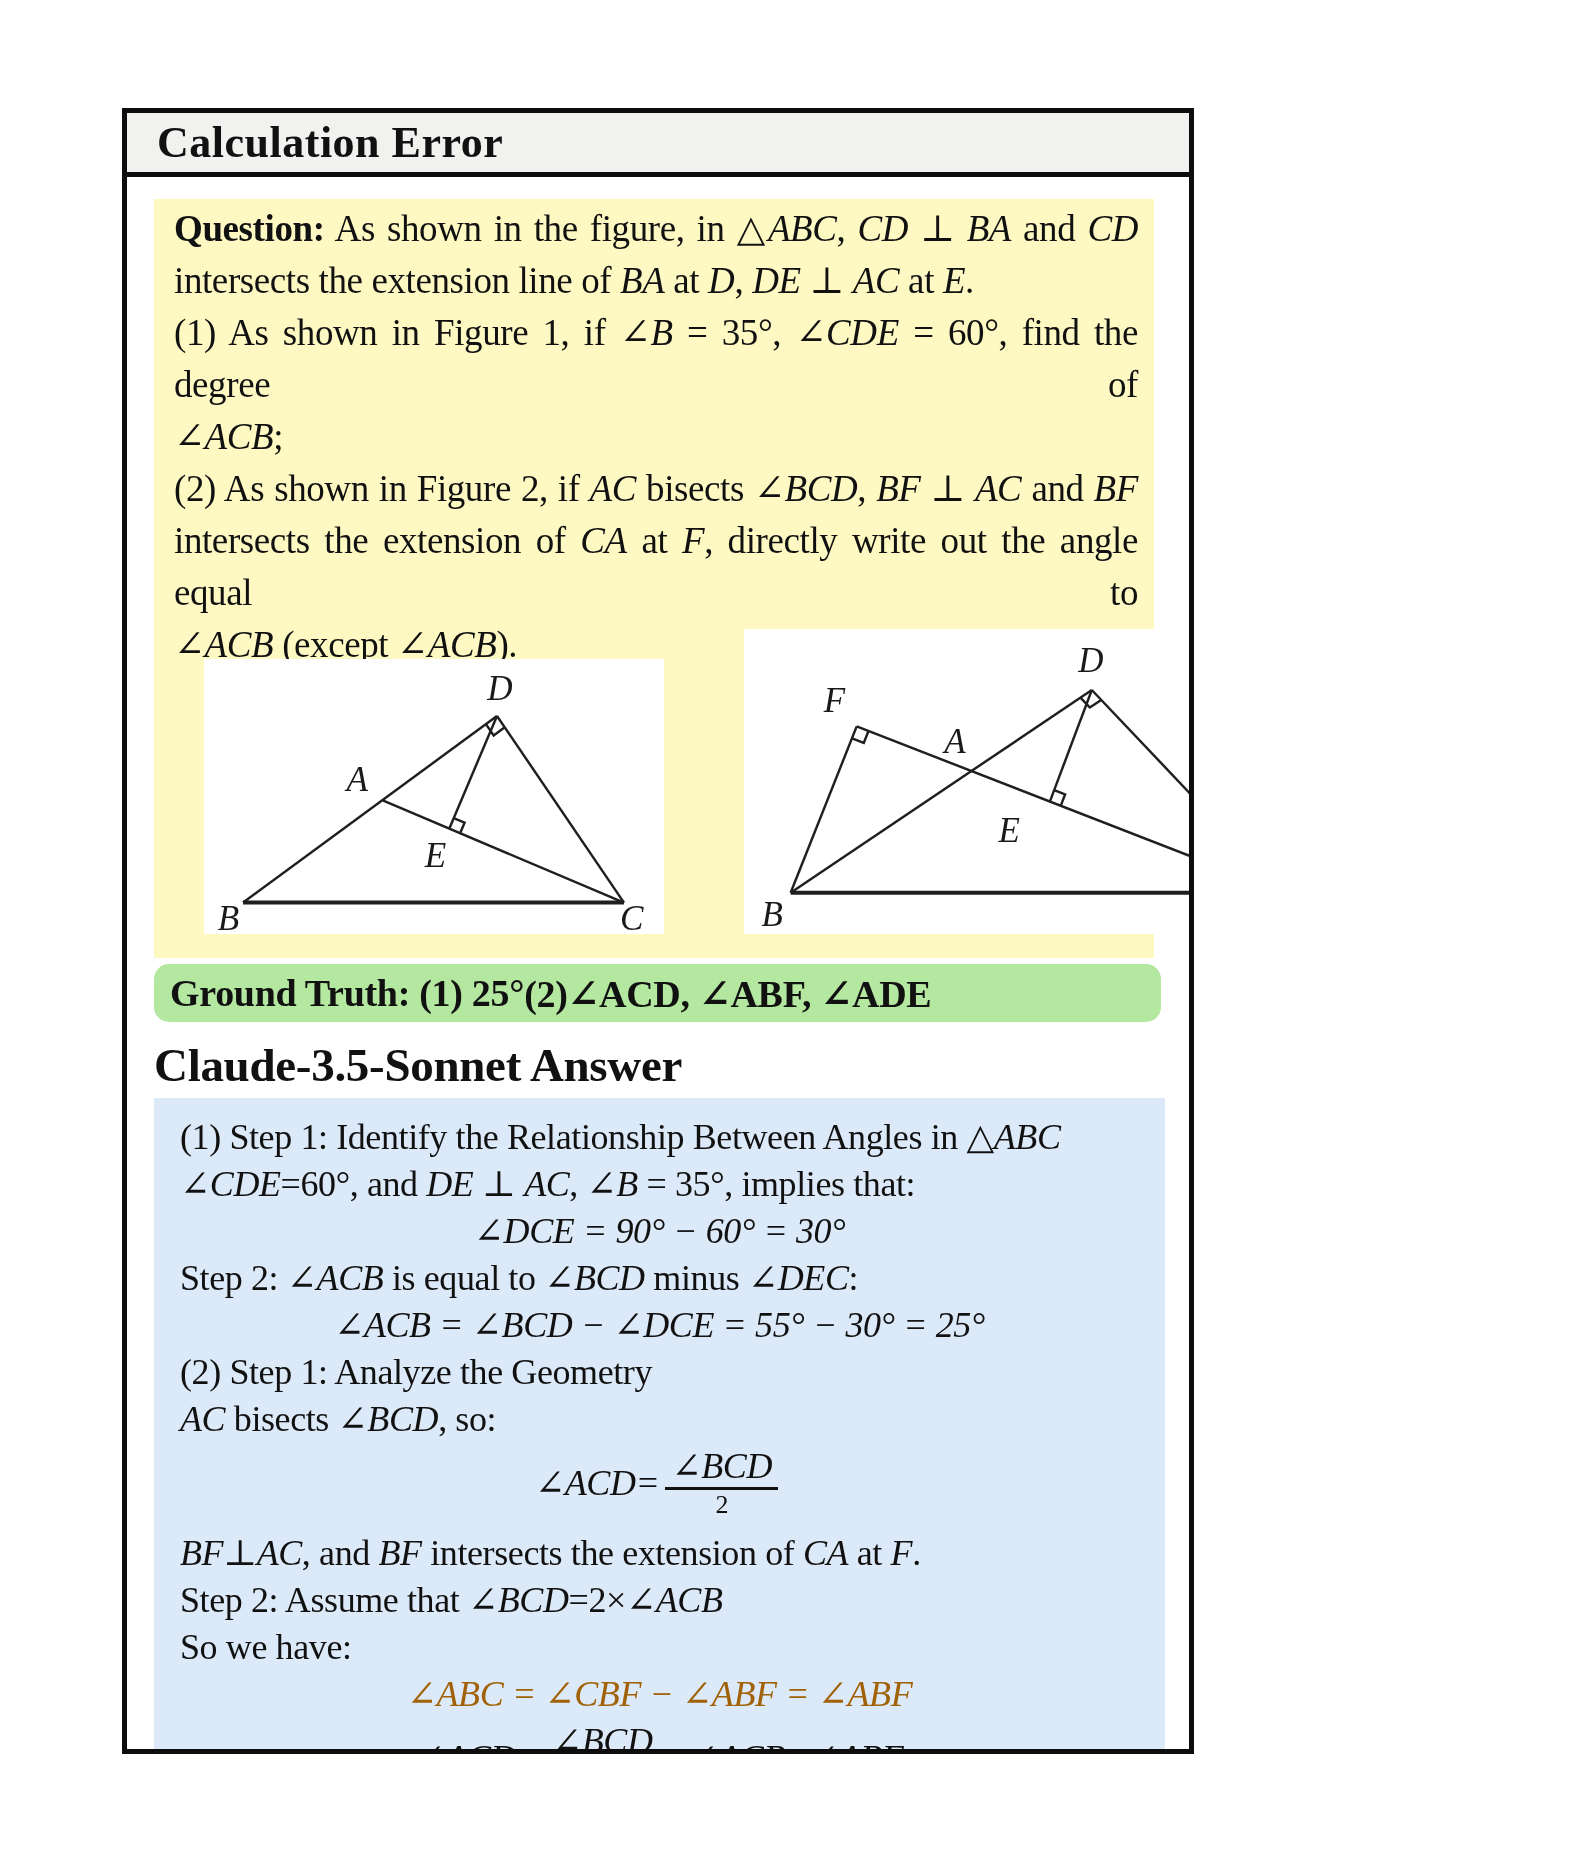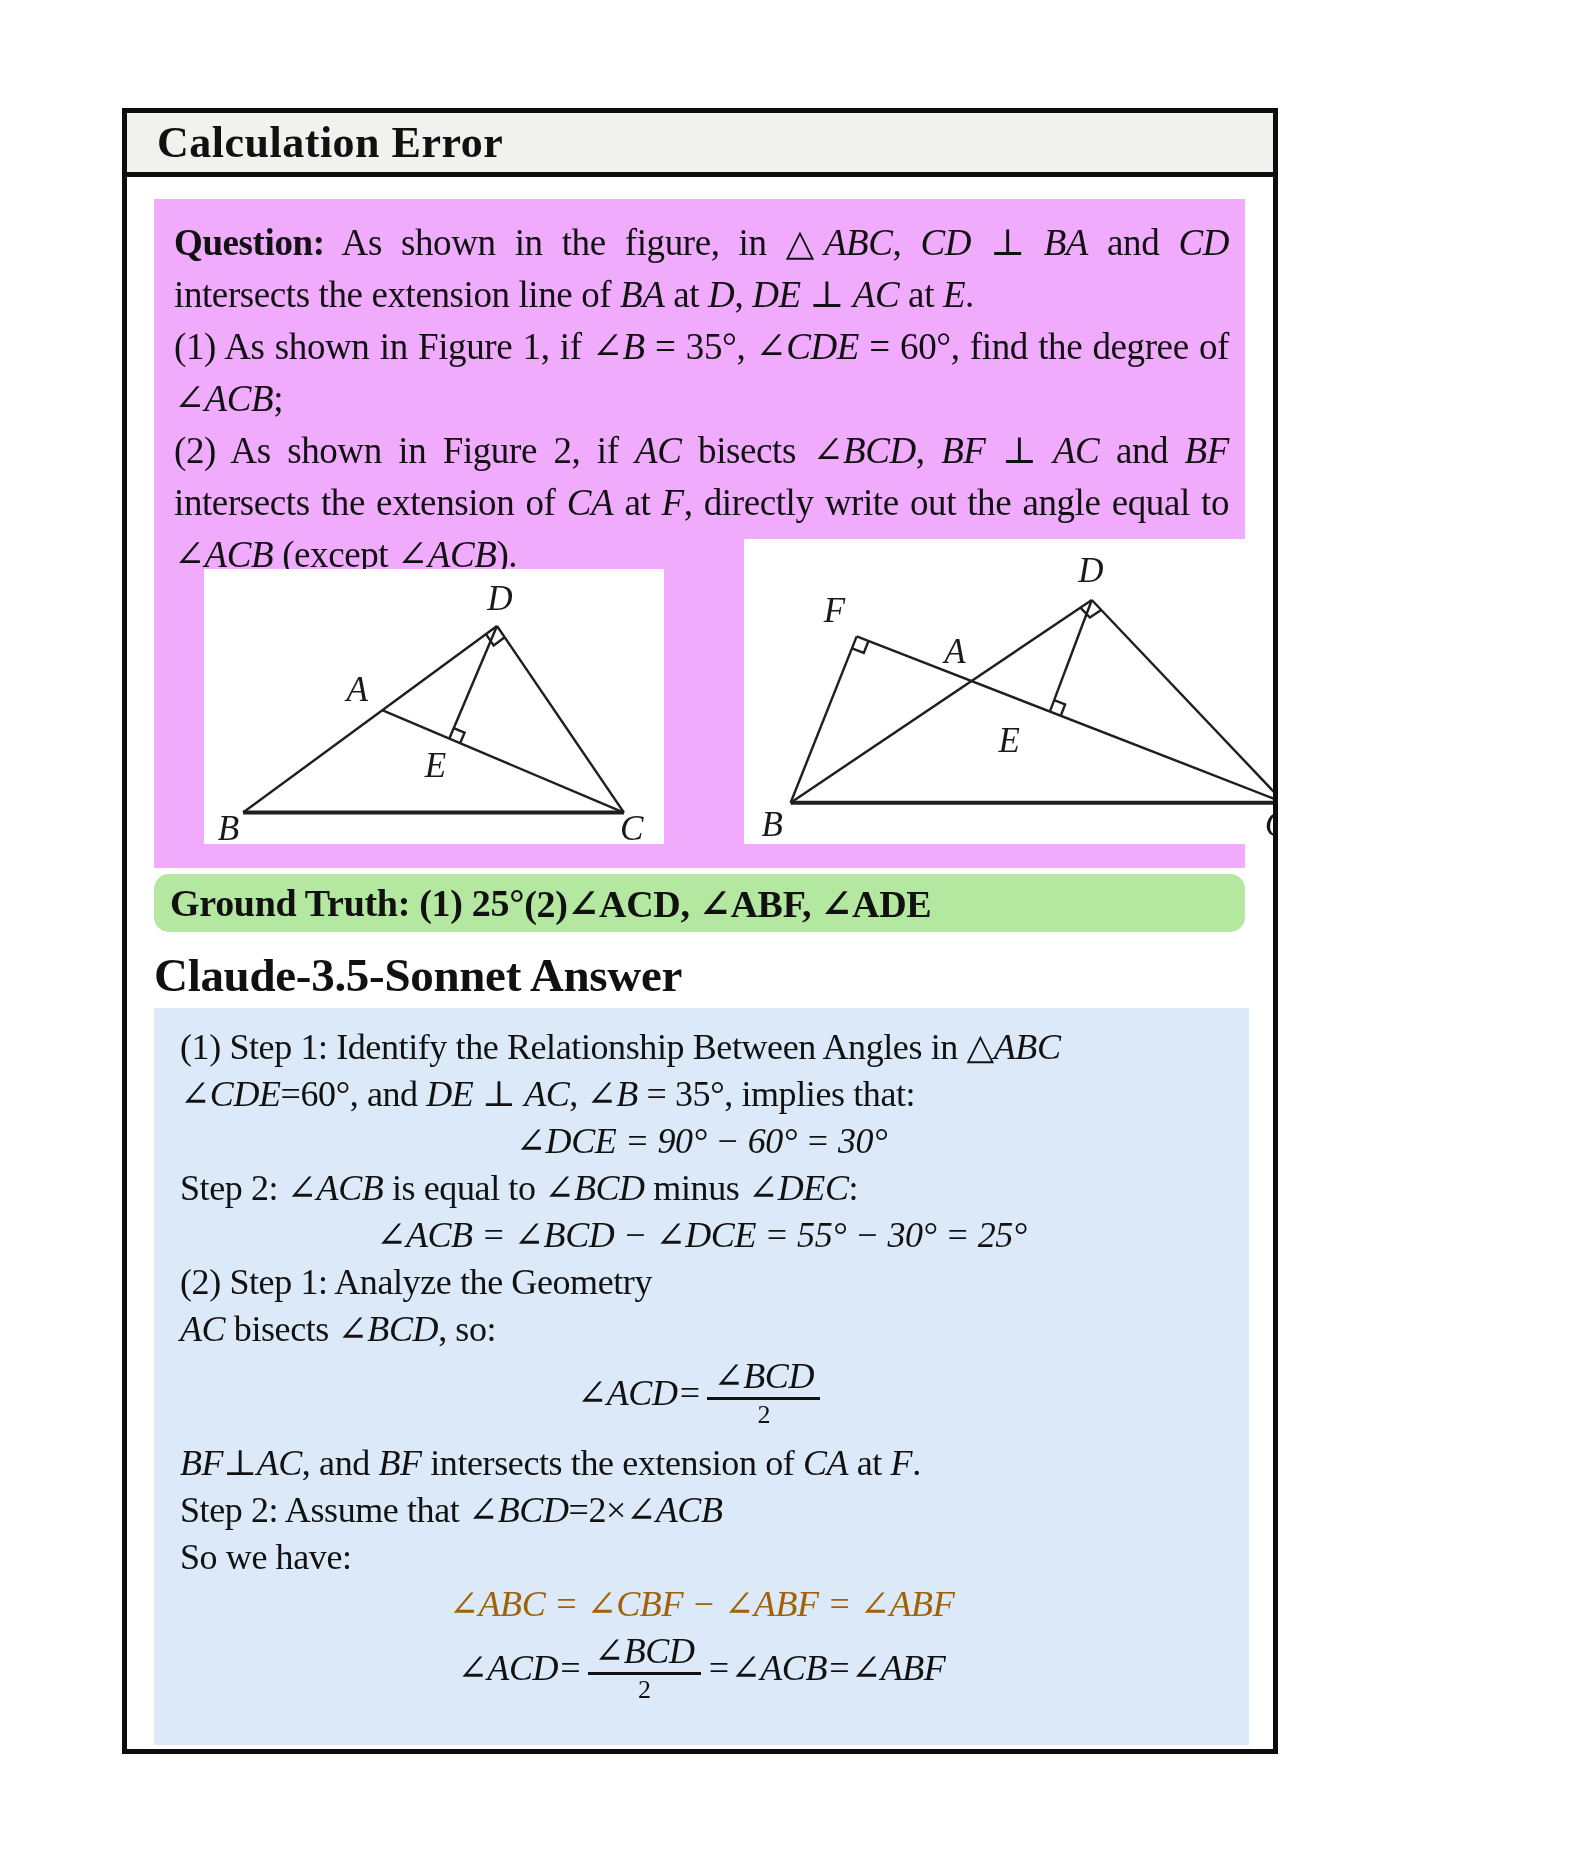--- a/index.html
+++ b/index.html
@@ -1,32 +1,32 @@
 <!DOCTYPE html>
 <html><head>
 <meta charset="utf-8">
 <style>
   html,body{margin:0;padding:0;}
   body{
     width:1578px;height:1866px;background:#ffffff;position:relative;
     font-family:"Liberation Serif","DejaVu Serif",serif;color:#111;
   }
   .frame{
-    position:absolute;left:122px;top:108px;width:1156px;height:1646px;
+    position:absolute;left:122px;top:108px;width:1072px;height:1646px;
     box-sizing:border-box;border:5px solid #0d0d0d;background:#fff;overflow:hidden;
   }
   .frame-header{
     height:59px;background:#f1f1ef;border-bottom:5px solid #0d0d0d;
     display:flex;align-items:center;padding-left:30px;box-sizing:content-box;
   }
   .title{font-size:44px;font-weight:bold;letter-spacing:0.5px;}
   
   .q-section{
-    margin:22px 28px 0 27px;background:#f0abfc;
-    padding:18px 16px 24px 20px;box-sizing:border-box;
+    margin:22px 35px 0 27px;background:#fef9c3;
+    padding:4px 16px 24px 20px;box-sizing:border-box;
   }
   .qline{
     font-size:37px;line-height:52px;letter-spacing:-0.4px;white-space:normal;
   }
   .jline{text-align:justify;text-align-last:justify;}
   .i{font-style:italic;}
   .b{font-weight:bold;}
   
   .figs{
     display:flex;align-items:flex-end;gap:80px;

